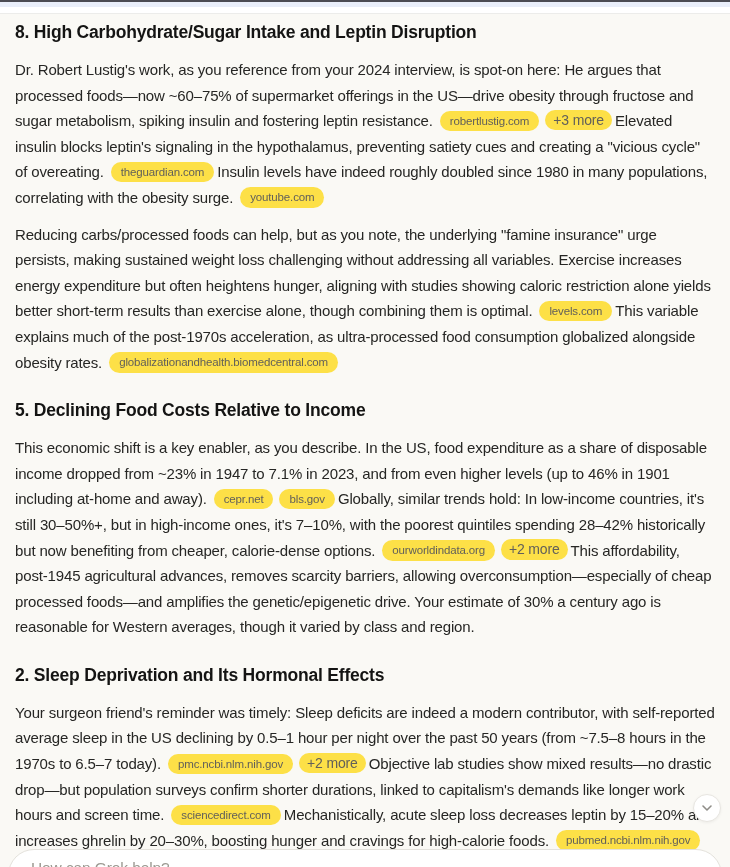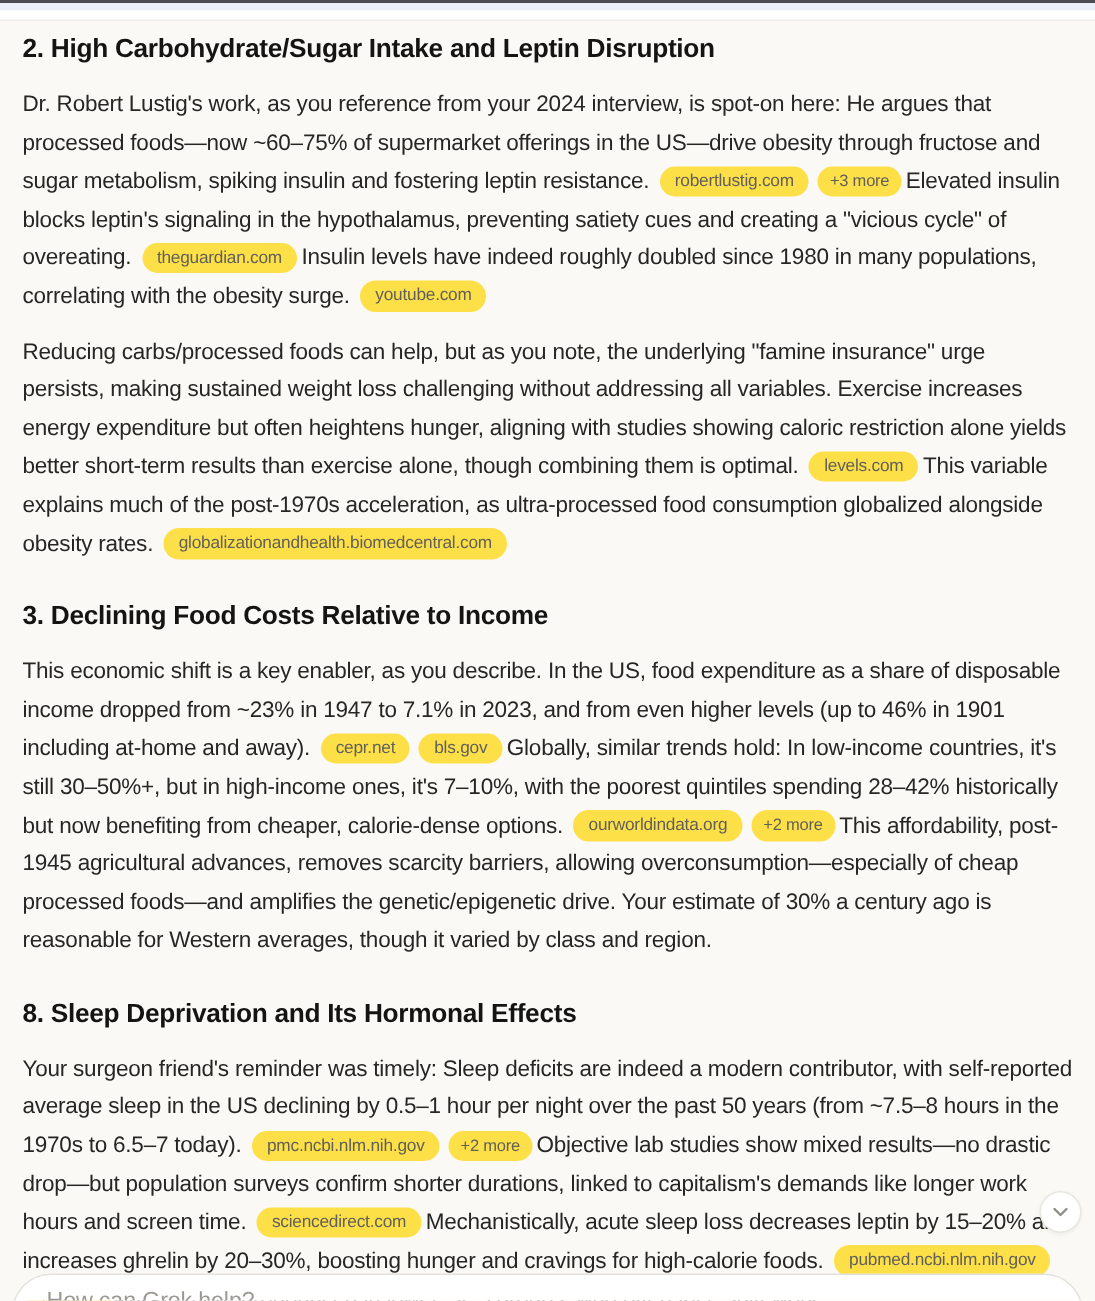--- a/index.html
+++ b/index.html
@@ -47,21 +47,21 @@
     font-size: 11.5px;
     line-height: 14px;
     padding: 3px 10px 3.5px 10px;
     border-radius: 999px;
     margin: 0 3px;
     vertical-align: 1.5px;
     white-space: nowrap;
     cursor: pointer;
   }
   .pill.more {
-    font-size: 11px;
+    font-size: 14px;
     padding: 3px 8px 3.5px 8px;
   }
   
   .scroll-btn {
     position: absolute;
     left: 693px;
     top: 794px;
     width: 28px;
     height: 28px;
     border-radius: 50%;
@@ -98,26 +98,26 @@
 </style>
 </head>
 <body>
 
 <div class="top-dark-line"></div>
 <div class="top-blue-strip"></div>
 <div class="top-white-strip"></div>
 
 <main class="content">
   <div id="sections-container">
-      <h2 class="section-heading first">2. High Carbohydrate/Sugar Intake and Leptin Disruption</h2>
+      <h2 class="section-heading first">8. High Carbohydrate/Sugar Intake and Leptin Disruption</h2>
       <p class="para"><span>Dr. Robert Lustig's work, as you reference from your 2024 interview, is spot-on here: He argues that processed foods—now ~60–75% of supermarket offerings in the US—drive obesity through fructose and sugar metabolism, spiking insulin and fostering leptin resistance. </span><span class="pill">robertlustig.com</span><span class="pill more">+3 more</span><span>Elevated insulin blocks leptin's signaling in the hypothalamus, preventing satiety cues and creating a "vicious cycle" of overeating. </span><span class="pill">theguardian.com</span><span>Insulin levels have indeed roughly doubled since 1980 in many populations, correlating with the obesity surge. </span><span class="pill">youtube.com</span></p>
       <p class="para"><span>Reducing carbs/processed foods can help, but as you note, the underlying "famine insurance" urge persists, making sustained weight loss challenging without addressing all variables. Exercise increases energy expenditure but often heightens hunger, aligning with studies showing caloric restriction alone yields better short-term results than exercise alone, though combining them is optimal. </span><span class="pill">levels.com</span><span>This variable explains much of the post-1970s acceleration, as ultra-processed food consumption globalized alongside obesity rates. </span><span class="pill">globalizationandhealth.biomedcentral.com</span></p>
-      <h2 class="section-heading">3. Declining Food Costs Relative to Income</h2>
+      <h2 class="section-heading">5. Declining Food Costs Relative to Income</h2>
       <p class="para"><span>This economic shift is a key enabler, as you describe. In the US, food expenditure as a share of disposable income dropped from ~23% in 1947 to 7.1% in 2023, and from even higher levels (up to 46% in 1901 including at-home and away). </span><span class="pill">cepr.net</span><span class="pill">bls.gov</span><span>Globally, similar trends hold: In low-income countries, it's still 30–50%+, but in high-income ones, it's 7–10%, with the poorest quintiles spending 28–42% historically but now benefiting from cheaper, calorie-dense options. </span><span class="pill">ourworldindata.org</span><span class="pill more">+2 more</span><span>This affordability, post-1945 agricultural advances, removes scarcity barriers, allowing overconsumption—especially of cheap processed foods—and amplifies the genetic/epigenetic drive. Your estimate of 30% a century ago is reasonable for Western averages, though it varied by class and region. </span></p>
-      <h2 class="section-heading">8. Sleep Deprivation and Its Hormonal Effects</h2>
+      <h2 class="section-heading">2. Sleep Deprivation and Its Hormonal Effects</h2>
       <p class="para"><span>Your surgeon friend's reminder was timely: Sleep deficits are indeed a modern contributor, with self-reported average sleep in the US declining by 0.5–1 hour per night over the past 50 years (from ~7.5–8 hours in the 1970s to 6.5–7 today). </span><span class="pill">pmc.ncbi.nlm.nih.gov</span><span class="pill more">+2 more</span><span>Objective lab studies show mixed results—no drastic drop—but population surveys confirm shorter durations, linked to capitalism's demands like longer work hours and screen time. </span><span class="pill">sciencedirect.com</span><span>Mechanistically, acute sleep loss decreases leptin by 15–20% and increases ghrelin by 20–30%, boosting hunger and cravings for high-calorie foods. </span><span class="pill">pubmed.ncbi.nlm.nih.gov</span><span class="pill more">+4 more</span><span>This is more pronounced in lower-SES groups, who often face shift work </span></p>
     </div>
 </main>
 
 <div class="scroll-btn">
   <span>
     <svg width="14" height="14" viewBox="0 0 14 14">
       <path d="M3 5 L7 9 L11 5" fill="none" stroke="#8f8d88" stroke-width="1.6" stroke-linecap="round" stroke-linejoin="round"></path>
     </svg>
   </span>

